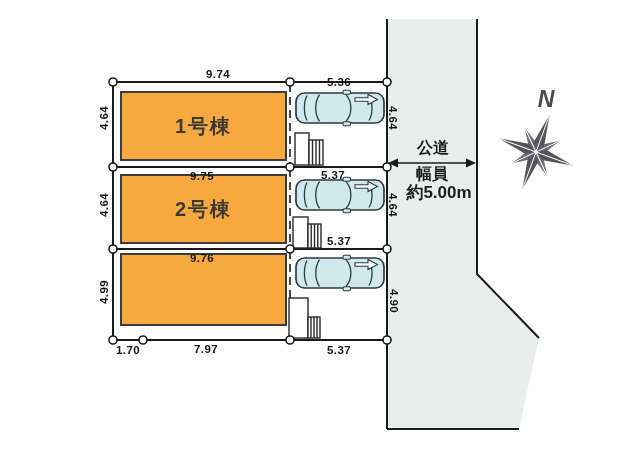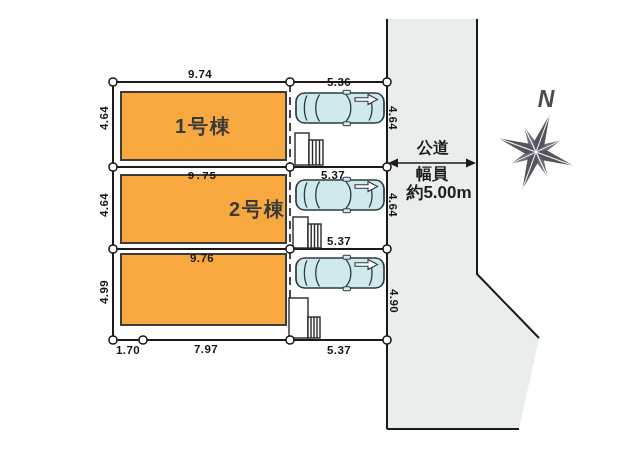--- a/index.html
+++ b/index.html
@@ -109,25 +109,25 @@
         <polygon points="0,-40 5.5,-9 0,0 -5.5,-9" transform="rotate(90)"></polygon>
         <polygon points="0,-40 5.5,-9 0,0 -5.5,-9" transform="rotate(180)"></polygon>
         <polygon points="0,-40 5.5,-9 0,0 -5.5,-9" transform="rotate(270)"></polygon>
       </g>
       <path d="M0,-40 V40 M-40,0 H40 M0,-27 V27 M-27,0 H27" transform="rotate(0)" stroke="#ffffff" stroke-width="1" fill="none"></path>
       <path d="M0,-27 V27 M-27,0 H27" transform="rotate(45)" stroke="#ffffff" stroke-width="1" fill="none"></path>
     </g>
   </svg>
 
   <div class="blabel" style="left:121px;top:109px;">1号棟</div>
-  <div class="blabel" style="left:121px;top:192px;text-align:right;">2号棟</div>
+  <div class="blabel" style="left:121px;top:192px;">2号棟</div>
 
-  <div class="lbl" style="left:178px;top:66px;width:44px;">9.74</div>
+  <div class="lbl" style="left:196px;top:66px;width:44px;">9.74</div>
   <div class="lbl" style="left:317px;top:66px;width:44px;margin-top:8px;">5.36</div>
-  <div class="lbl" style="left:180px;top:168px;width:44px;font-family:Liberation Mono, monospace;">9.75</div>
+  <div class="lbl" style="left:180px;top:168px;width:44px;">9.75</div>
   <div class="lbl" style="left:311px;top:167px;width:44px;">5.37</div>
   <div class="lbl" style="left:317px;top:233px;width:44px;">5.37</div>
   <div class="lbl" style="left:180px;top:250px;width:44px;">9.76</div>
   <div class="lbl" style="left:106px;top:342px;width:44px;">1.70</div>
   <div class="lbl" style="left:184px;top:341px;width:44px;">7.97</div>
   <div class="lbl" style="left:317px;top:342px;width:44px;">5.37</div>
 
   <div class="lbl vlbl" style="left:82px;top:110px;width:44px;">4.64</div>
   <div class="lbl vlbl" style="left:82px;top:197px;width:44px;">4.64</div>
   <div class="lbl vlbl" style="left:82px;top:284px;width:44px;">4.99</div>

